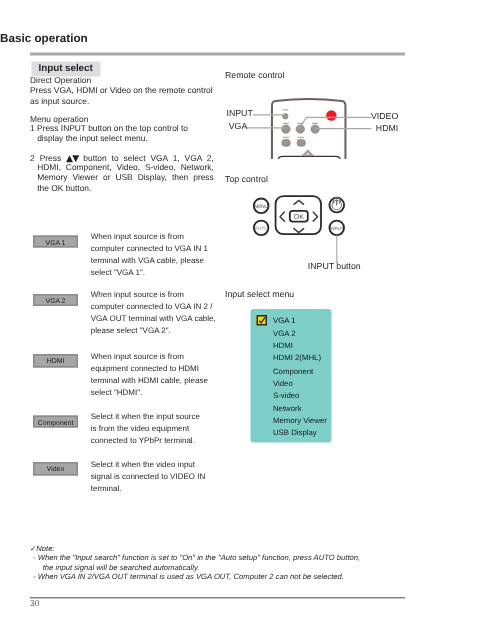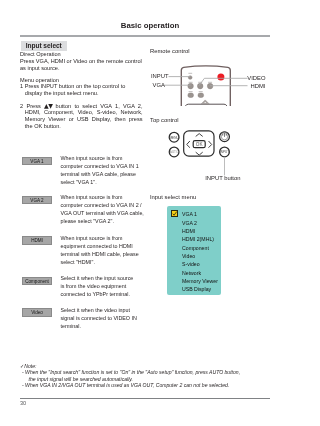--- a/index.html
+++ b/index.html
@@ -5,21 +5,21 @@
 <style>
   html,body{margin:0;padding:0;}
   body{
     width:300px;height:426px;background:#ffffff;overflow:hidden;position:relative;
     font-family:"Liberation Sans",sans-serif;color:#231f20;
   }
   .page{position:absolute;left:0;top:0;width:300px;height:426px;}
   .abs{position:absolute;}
 
   
-  #page-title{left:0;top:21px;width:300px;text-align:center;font-size:7.8px;font-weight:bold;}
+  #page-title{left:0;top:21px;width:300px;font-size:7.8px;font-weight:bold;}
   #header-rule{left:20px;top:35px;width:250px;height:1.5px;background:#a7a9ac;}
 
   
   #section-chip{left:20.5px;top:40.5px;width:46.5px;height:10px;background:#dcdddf;}
   #section-chip-label{position:absolute;left:0;top:0;width:46.5px;height:10px;line-height:10.4px;
                       text-align:center;font-size:6.6px;font-weight:bold;letter-spacing:-0.05px;}
 
   
   .blk{left:20px;font-size:5.6px;line-height:6.75px;color:#231f20;width:128px;}
   #direct-op{top:51px;}

